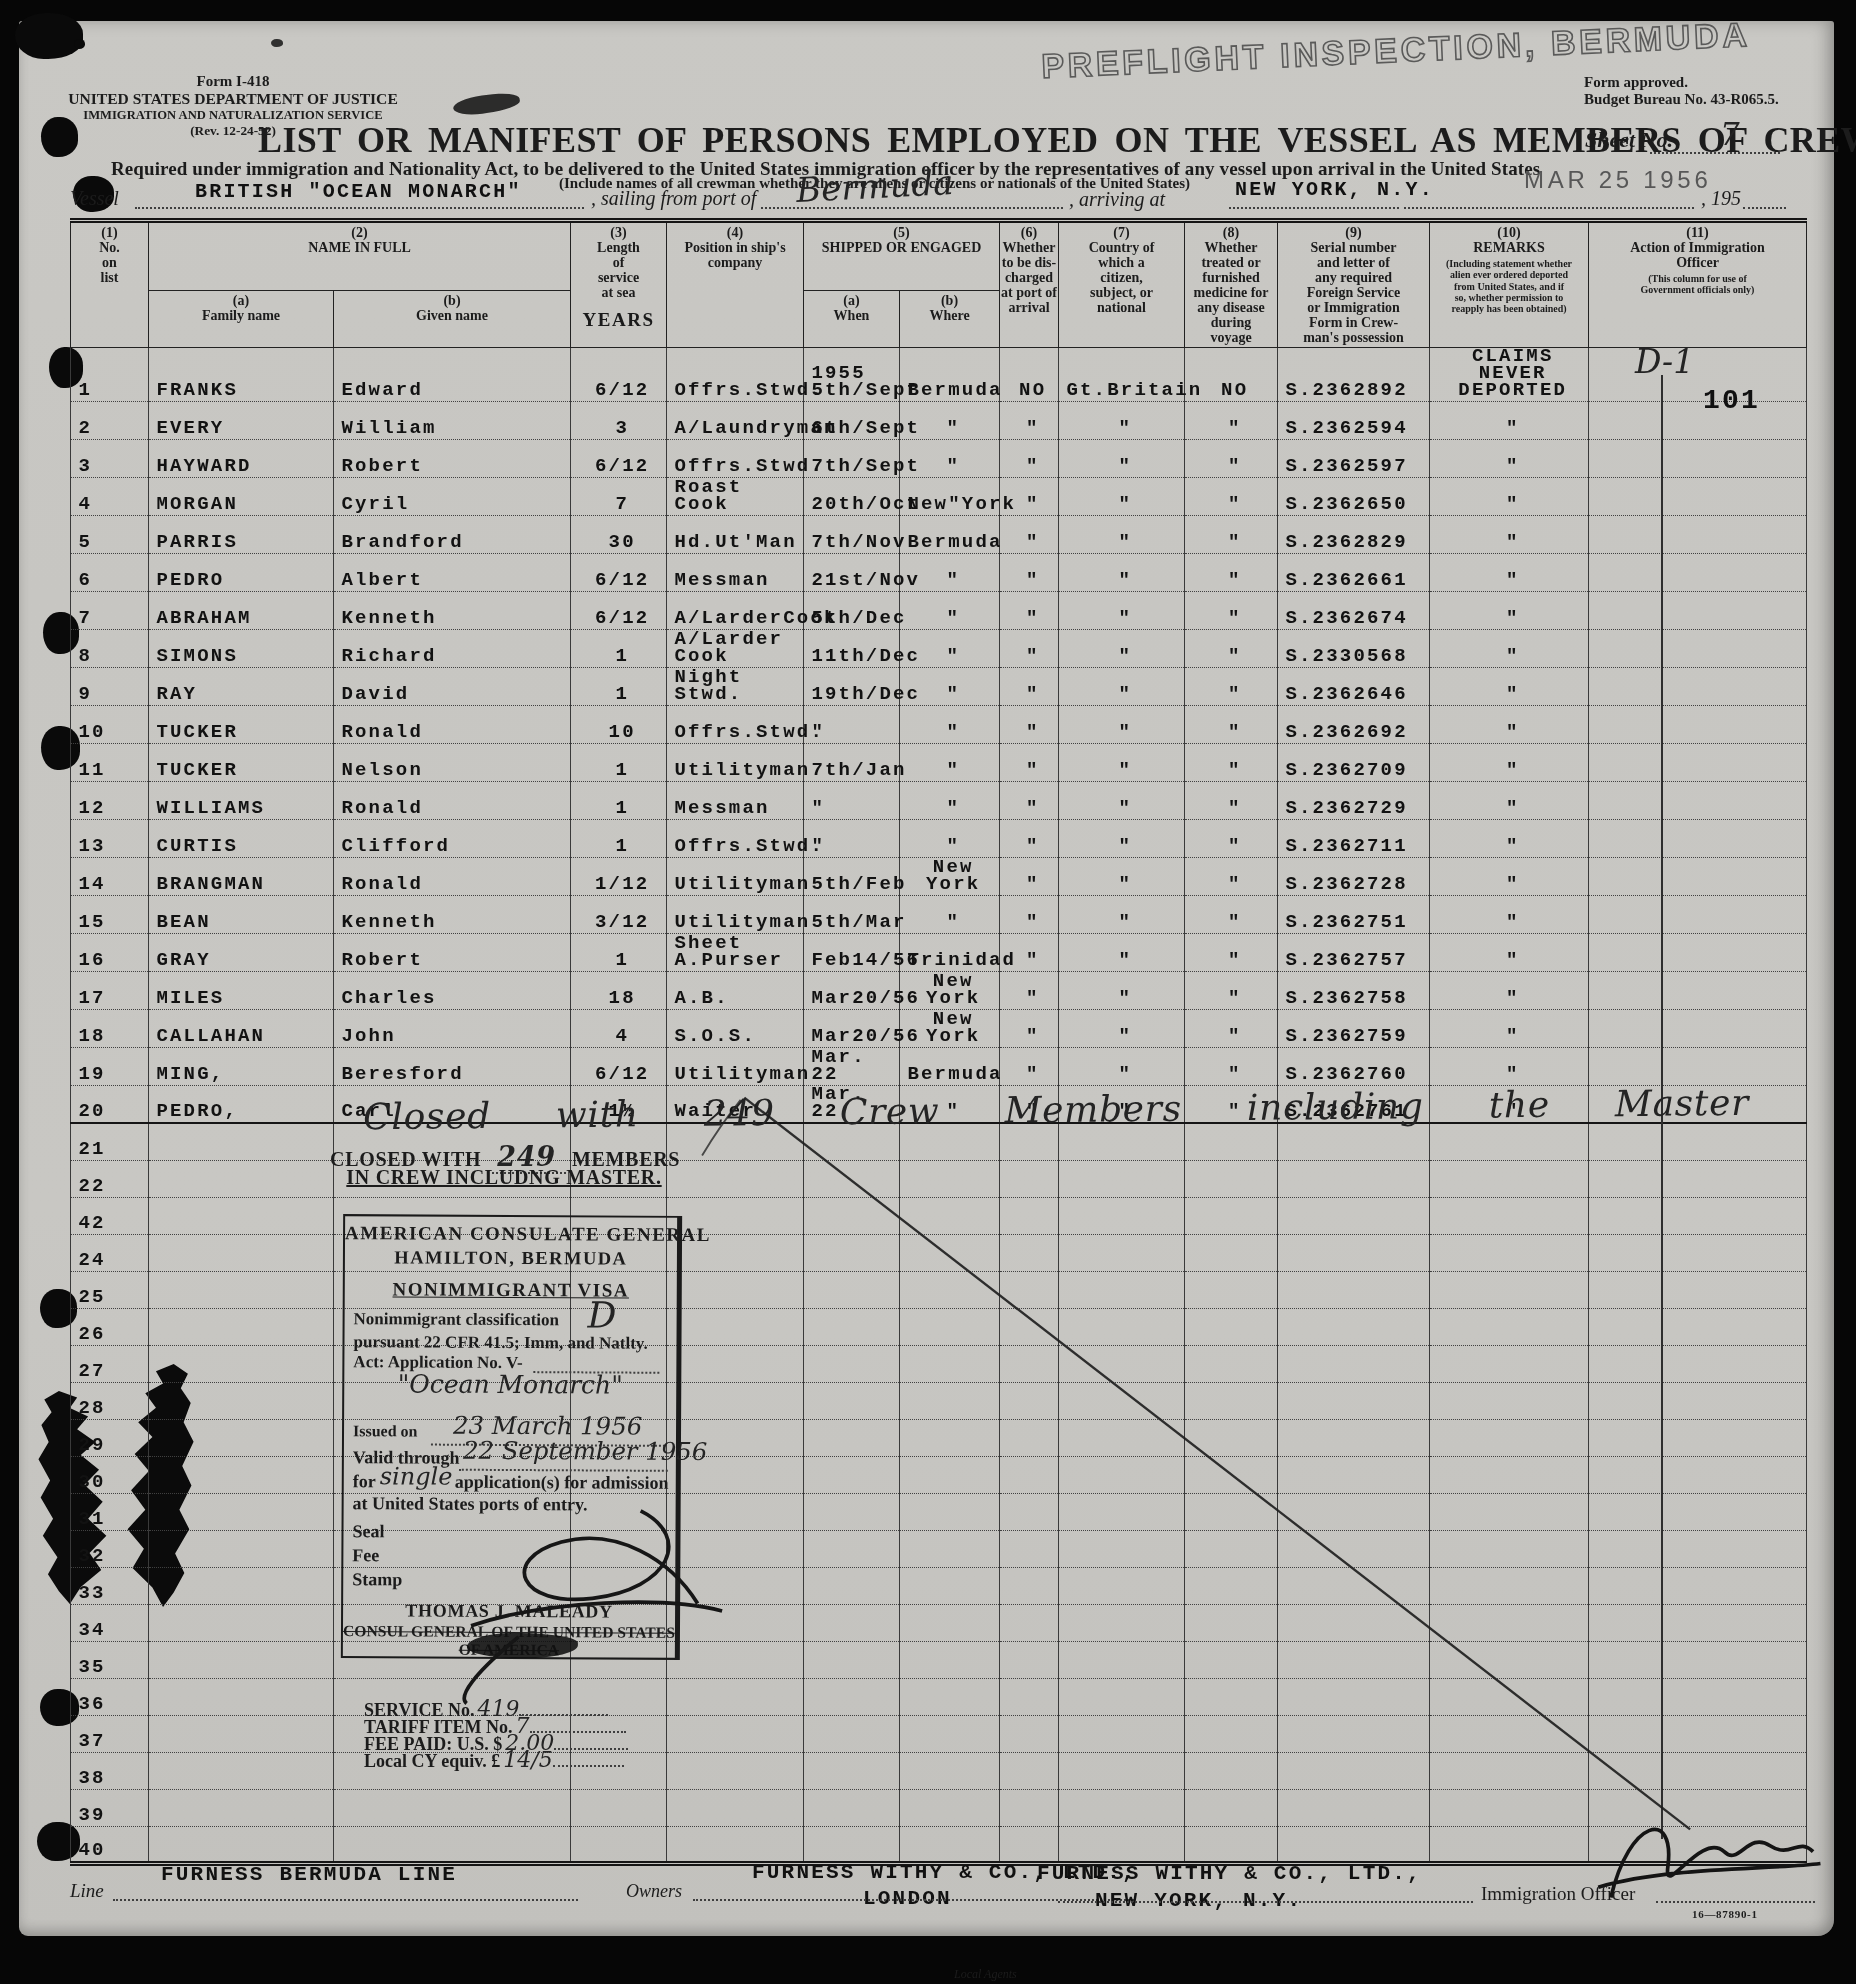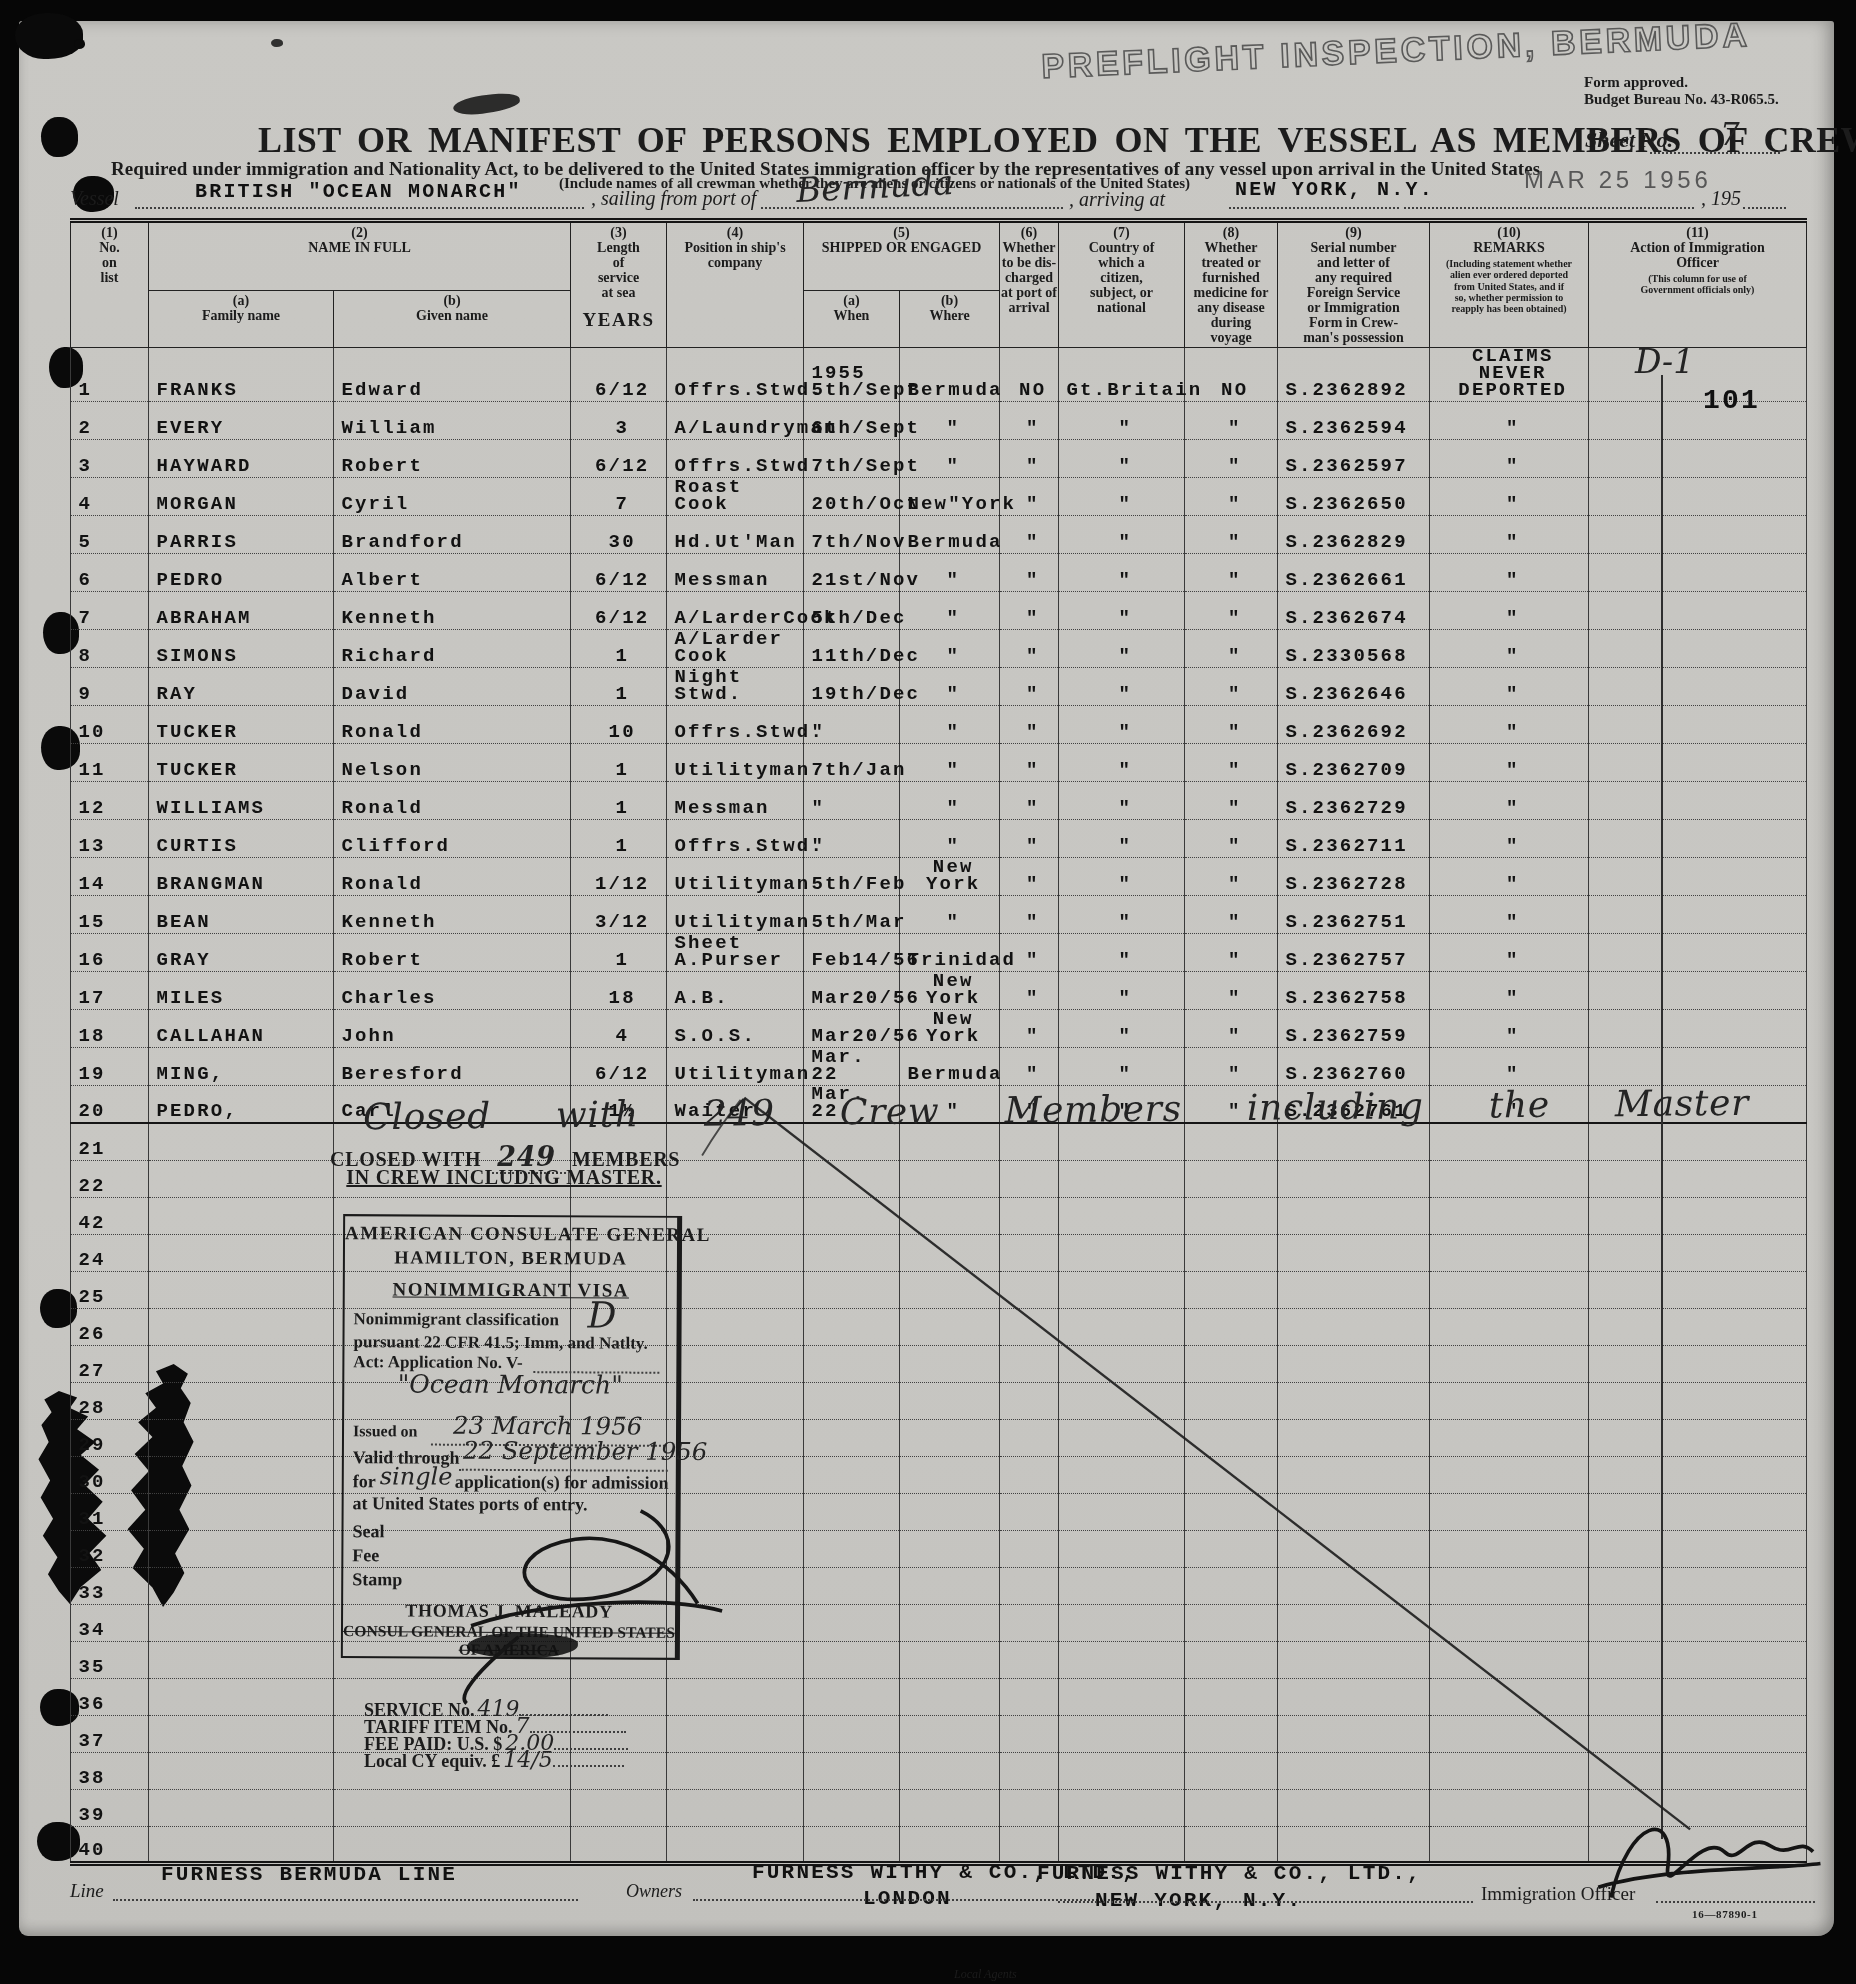--- a/index.html
+++ b/index.html
@@ -70,20 +70,26 @@
   <div class="blob" style="left:43px;top:612px;width:36px;height:42px;"></div>
   <div class="blob" style="left:41px;top:726px;width:39px;height:44px;"></div>
   <div class="blob" style="left:40px;top:1289px;width:37px;height:39px;"></div>
   <div class="jag" style="left:37px;top:1391px;width:73px;height:213px;"></div>
   <div class="jag" style="left:124px;top:1364px;width:71px;height:243px;transform:scaleX(-1);"></div>
   <div class="blob" style="left:40px;top:1689px;width:39px;height:37px;"></div>
   <div class="blob" style="left:37px;top:1822px;width:43px;height:39px;"></div>
 
   <div class="abs preflight" style="left:1041px;top:31px;">PREFLIGHT INSPECTION, BERMUDA</div>
 
+  <div class="abs" style="left:59px;top:73px;width:348px;text-align:center;">
+    <div class="serifb" style="font-size:15px;">Form I-418</div>
+    <div class="serifb" style="font-size:15.6px;">UNITED STATES DEPARTMENT OF JUSTICE</div>
+    <div class="serifb" style="font-size:12.6px;">IMMIGRATION AND NATURALIZATION SERVICE</div>
+    <div class="serifb" style="font-size:13.3px;">(Rev. 12-24-52)</div>
+  </div>
 
   <div class="abs serifb" style="left:1584px;top:74px;font-size:15px;line-height:17px;">
     <div>Form approved.</div>
     <div>Budget Bureau No. 43-R065.5.</div>
   </div>
 
   <div class="abs title" style="left:258px;top:119px;">LIST OR MANIFEST OF PERSONS EMPLOYED ON THE VESSEL AS MEMBERS OF CREW</div>
   <div class="abs lab ital serifb" style="left:1585px;top:127px;font-size:22px;">Sheet No.</div>
   <div class="abs hw" style="left:1720px;top:116px;font-size:31px;">7</div>
   <div class="abs dotted" style="left:1650px;top:152px;width:130px;"></div>

